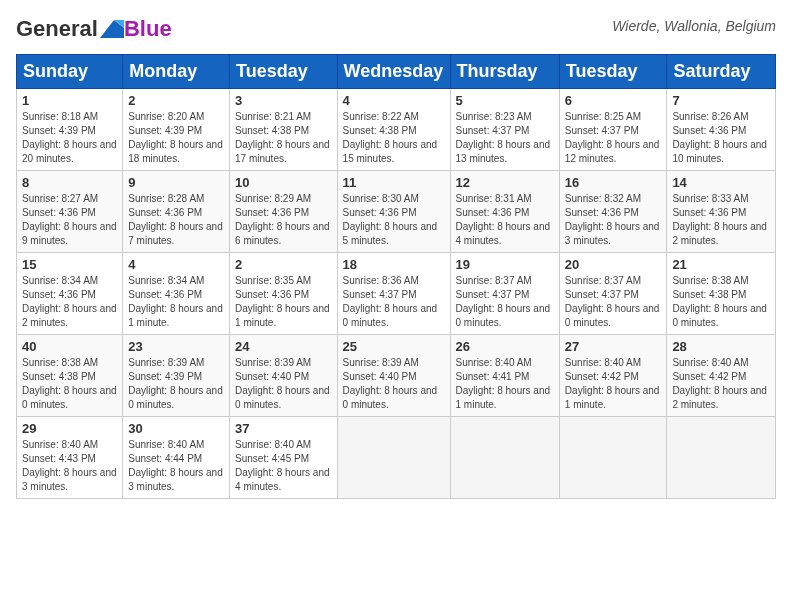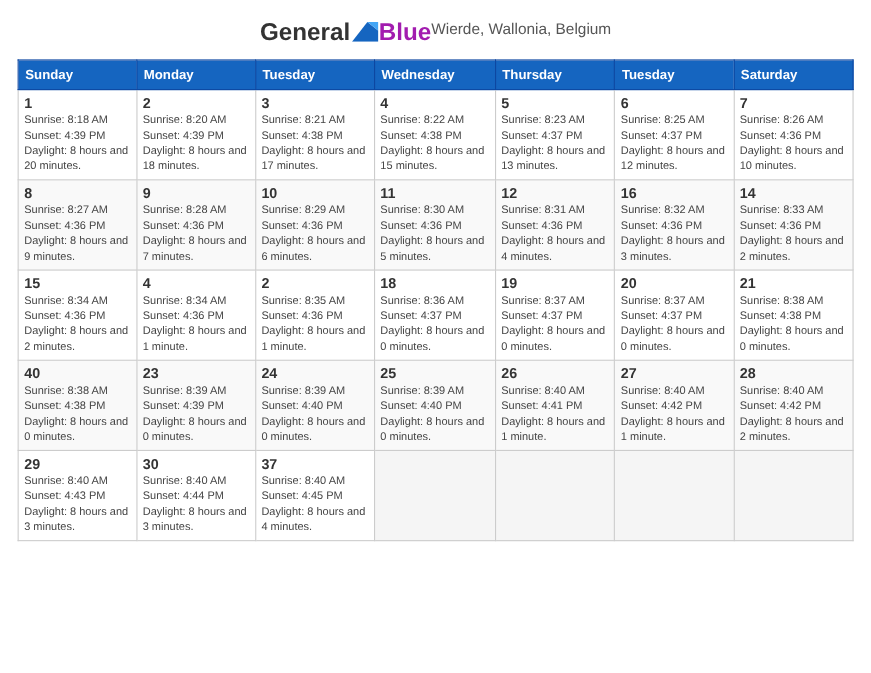--- a/index.html
+++ b/index.html
@@ -5,21 +5,21 @@
     * { box-sizing: border-box; margin: 0; padding: 0; }
     body {
       font-family: Arial, sans-serif;
       background: #fff;
       width: 792px;
       min-height: 612px;
       padding: 16px;
     }
     .header {
       display: flex;
-      justify-content: center;
+      justify-content: space-between;
       align-items: flex-start;
       margin-bottom: 12px;
     }
     .logo {
       display: flex;
       flex-direction: column;
       align-items: flex-start;
     }
     .logo-text {
       display: flex;
@@ -41,29 +41,30 @@
     }
     .month-title {
       font-size: 32px;
       font-weight: bold;
       color: #333;
     }
     .location {
       font-size: 14px;
       color: #555;
       margin-top: 2px;
+      font-style: italic;
     }
     .calendar {
       width: 100%;
       border-collapse: collapse;
     }
     .calendar th {
       background-color: #1565c0;
       color: #fff;
-      font-size: 12px;
+      font-size: 18px;
       font-weight: bold;
       padding: 6px 6px;
       text-align: left;
       border: 1px solid #0d47a1;
     }
     .calendar td {
       border: 1px solid #ccc;
       vertical-align: top;
       padding: 4px 5px;
       width: 113px;

